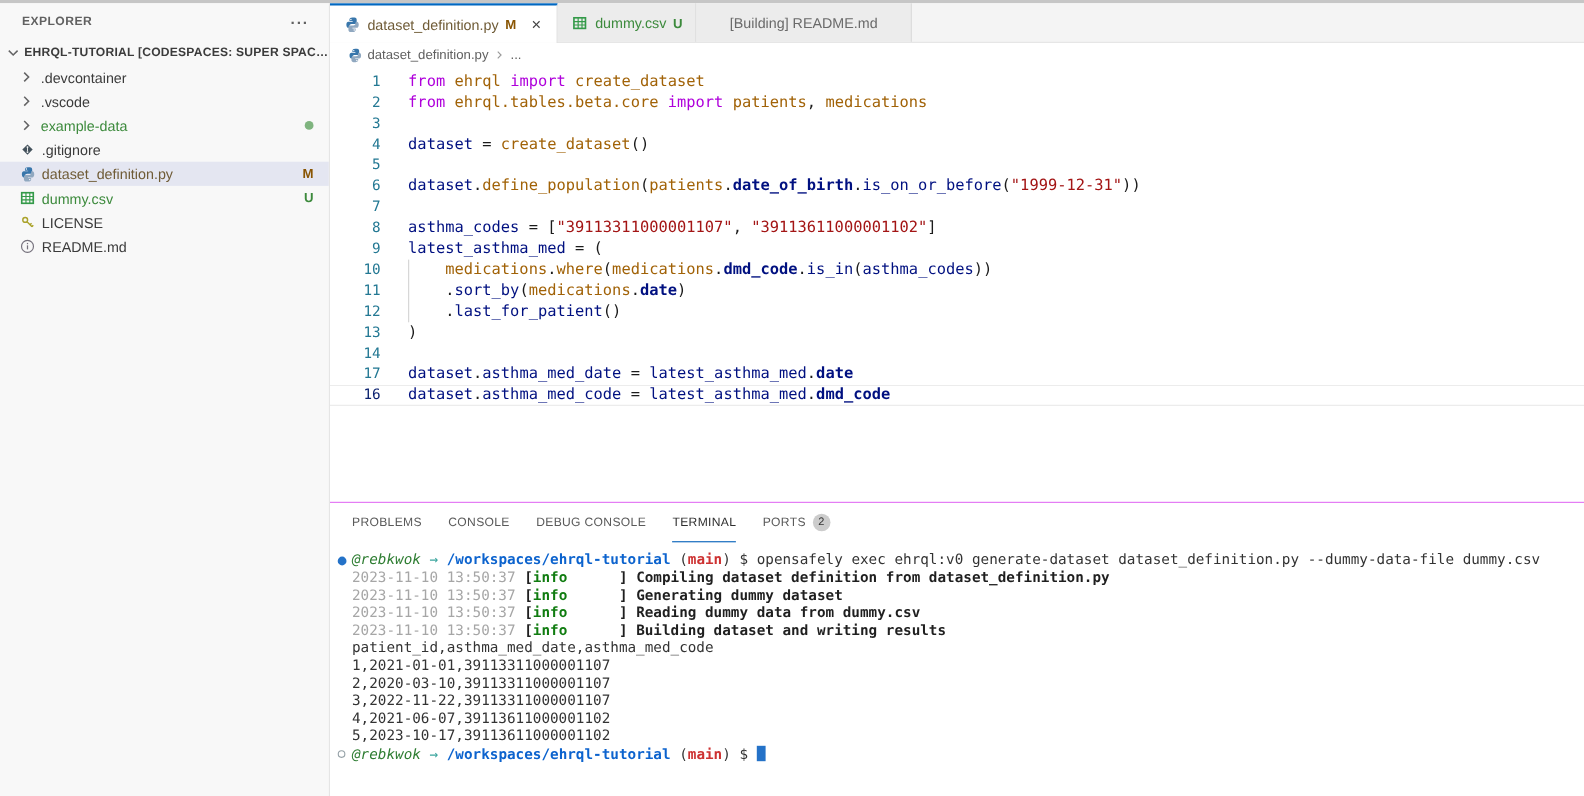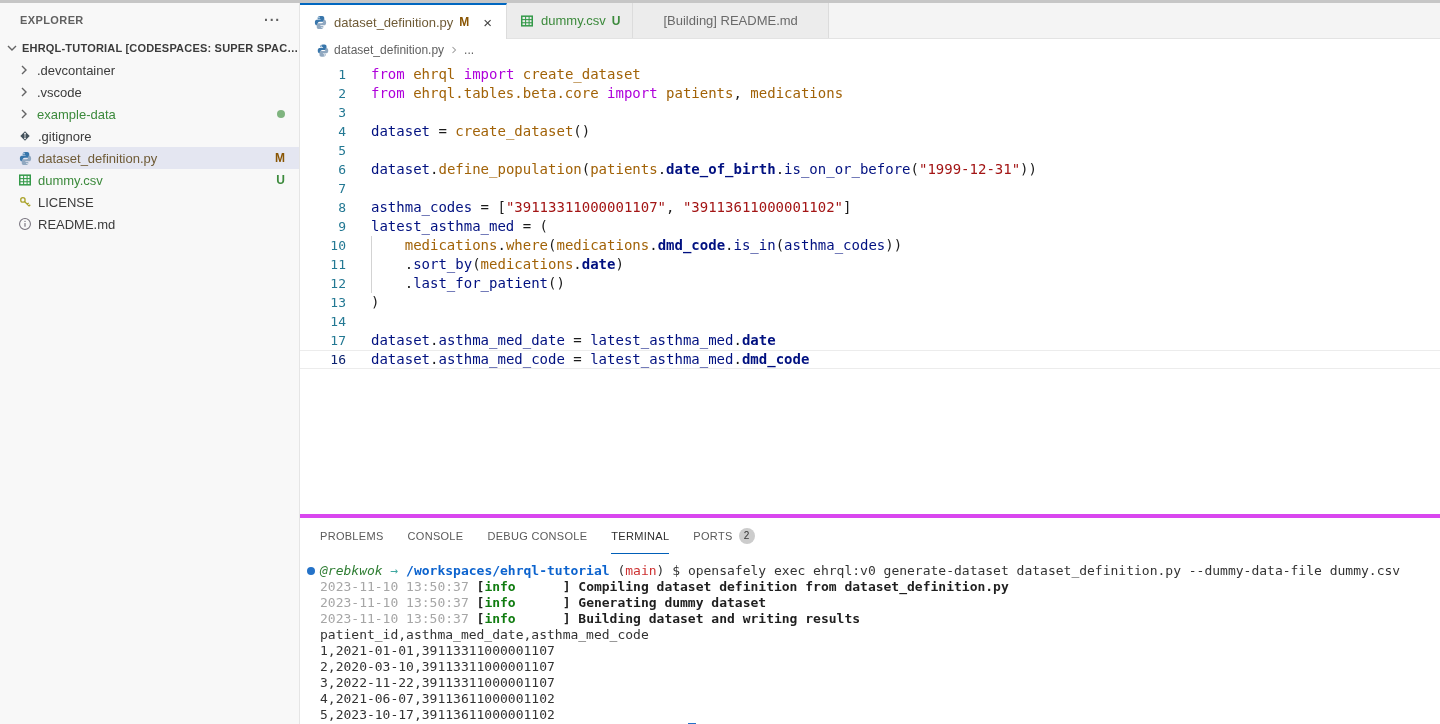--- a/index.html
+++ b/index.html
@@ -78,39 +78,39 @@
   .code-row.current .ln { color:#0b216f; }
   .indent-guide { position:absolute; left:71px; width:0; border-left:1px solid #d3d3d3; }
   .tk-k { color:#af00db; }
   .tk-t { color:#a16207; }
   .tk-v { color:#001080; }
   .tk-p { color:#001080; font-weight:600; }
   .tk-s { color:#a31515; }
   .tk-o { color:#1b1b1b; }
 
   
-  .panel { height:210px; flex:none; border-top:4px solid #d946ef; background:#fff; display:flex; flex-direction:column; }
+  .panel { height:268px; flex:none; border-top:1px solid #d946ef; background:#fff; display:flex; flex-direction:column; }
   .panel-tabs { height:36px; flex:none; display:flex; align-items:center; gap:24px; padding-left:20px; }
   .ptab { font-size:11px; letter-spacing:.3px; color:#5a5a5a; cursor:pointer; height:100%;
     display:flex; align-items:center; gap:6px; border-bottom:1px solid transparent; }
   .ptab.active { color:#2f2f2f; border-bottom:1px solid #005fb8; }
   .ptab .pbadge { width:16px; height:16px; border-radius:50%; background:#cccccc; color:#333;
     font-size:10px; display:flex; align-items:center; justify-content:center; letter-spacing:0; }
 
   
   .terminal { flex:1; padding-top:9px; font-family:"DejaVu Sans Mono", monospace;
     font-size:13px; line-height:16px; overflow:hidden; cursor:text; }
   .t-line { position:relative; padding-left:20px; white-space:pre; color:#333; }
   .t-deco { position:absolute; left:7px; top:4px; width:8px; height:8px; border-radius:50%; }
   .t-deco.filled { background:#2472c8; }
   .t-deco.outline { border:1px solid #94a0a6; width:7px; height:7px; }
   .t-u { color:#2e7d32;font-style:italic; }
   .t-a { color:#3fa7a0; }
   .t-pa { color:#0c63ce; font-weight:bold; }
-  .t-br { color:#cd3131; font-weight:normal; }
+  .t-br { color:#cd3131; font-weight:bold; }
   .t-c { color:#333333; }
   .t-ts { color:#a6a6a6; }
   .t-i { color:#107c10; font-weight:bold; }
   .t-m { color:#1f1f1f; font-weight:bold; }
   .t-cur { display:inline-block; width:8px; height:14px; background:#2472c8; vertical-align:-2px; }
 </style>
 </head>
 <body>
 
 <div class="app">
@@ -348,20 +348,21 @@
           </div>
           <div class="ptab">
             <span>PORTS</span>
             <span class="pbadge">2</span>
           </div>
         </div>
       <div class="terminal" id="terminal">
           <div class="t-line"><span class="t-deco filled"></span><span class="t-u">@rebkwok</span><span class="t-c"> </span><span class="t-a">→</span><span class="t-c"> </span><span class="t-pa">/workspaces/ehrql-tutorial</span><span class="t-c"> (</span><span class="t-br">main</span><span class="t-c">) $ opensafely exec ehrql:v0 generate-dataset dataset_definition.py --dummy-data-file dummy.csv</span></div>
           <div class="t-line"><span class="t-ts">2023-11-10 13:50:37 </span><span class="t-m">[</span><span class="t-i">info</span><span class="t-m">      ] Compiling dataset definition from dataset_definition.py</span></div>
           <div class="t-line"><span class="t-ts">2023-11-10 13:50:37 </span><span class="t-m">[</span><span class="t-i">info</span><span class="t-m">      ] Generating dummy dataset</span></div>
+          <div class="t-line"><span class="t-ts">2023-11-10 13:50:37 </span><span class="t-m">[</span><span class="t-i">info</span><span class="t-m">      ] Reading dummy data from dummy.csv</span></div>
           <div class="t-line"><span class="t-ts">2023-11-10 13:50:37 </span><span class="t-m">[</span><span class="t-i">info</span><span class="t-m">      ] Building dataset and writing results</span></div>
           <div class="t-line"><span class="t-c">patient_id,asthma_med_date,asthma_med_code</span></div>
           <div class="t-line"><span class="t-c">1,2021-01-01,39113311000001107</span></div>
           <div class="t-line"><span class="t-c">2,2020-03-10,39113311000001107</span></div>
           <div class="t-line"><span class="t-c">3,2022-11-22,39113311000001107</span></div>
           <div class="t-line"><span class="t-c">4,2021-06-07,39113611000001102</span></div>
           <div class="t-line"><span class="t-c">5,2023-10-17,39113611000001102</span></div>
           <div class="t-line"><span class="t-deco outline"></span><span class="t-u">@rebkwok</span><span class="t-c"> </span><span class="t-a">→</span><span class="t-c"> </span><span class="t-pa">/workspaces/ehrql-tutorial</span><span class="t-c"> (</span><span class="t-br">main</span><span class="t-c">) $ </span><span class="t-cur"></span></div>
         </div>
     </div>

